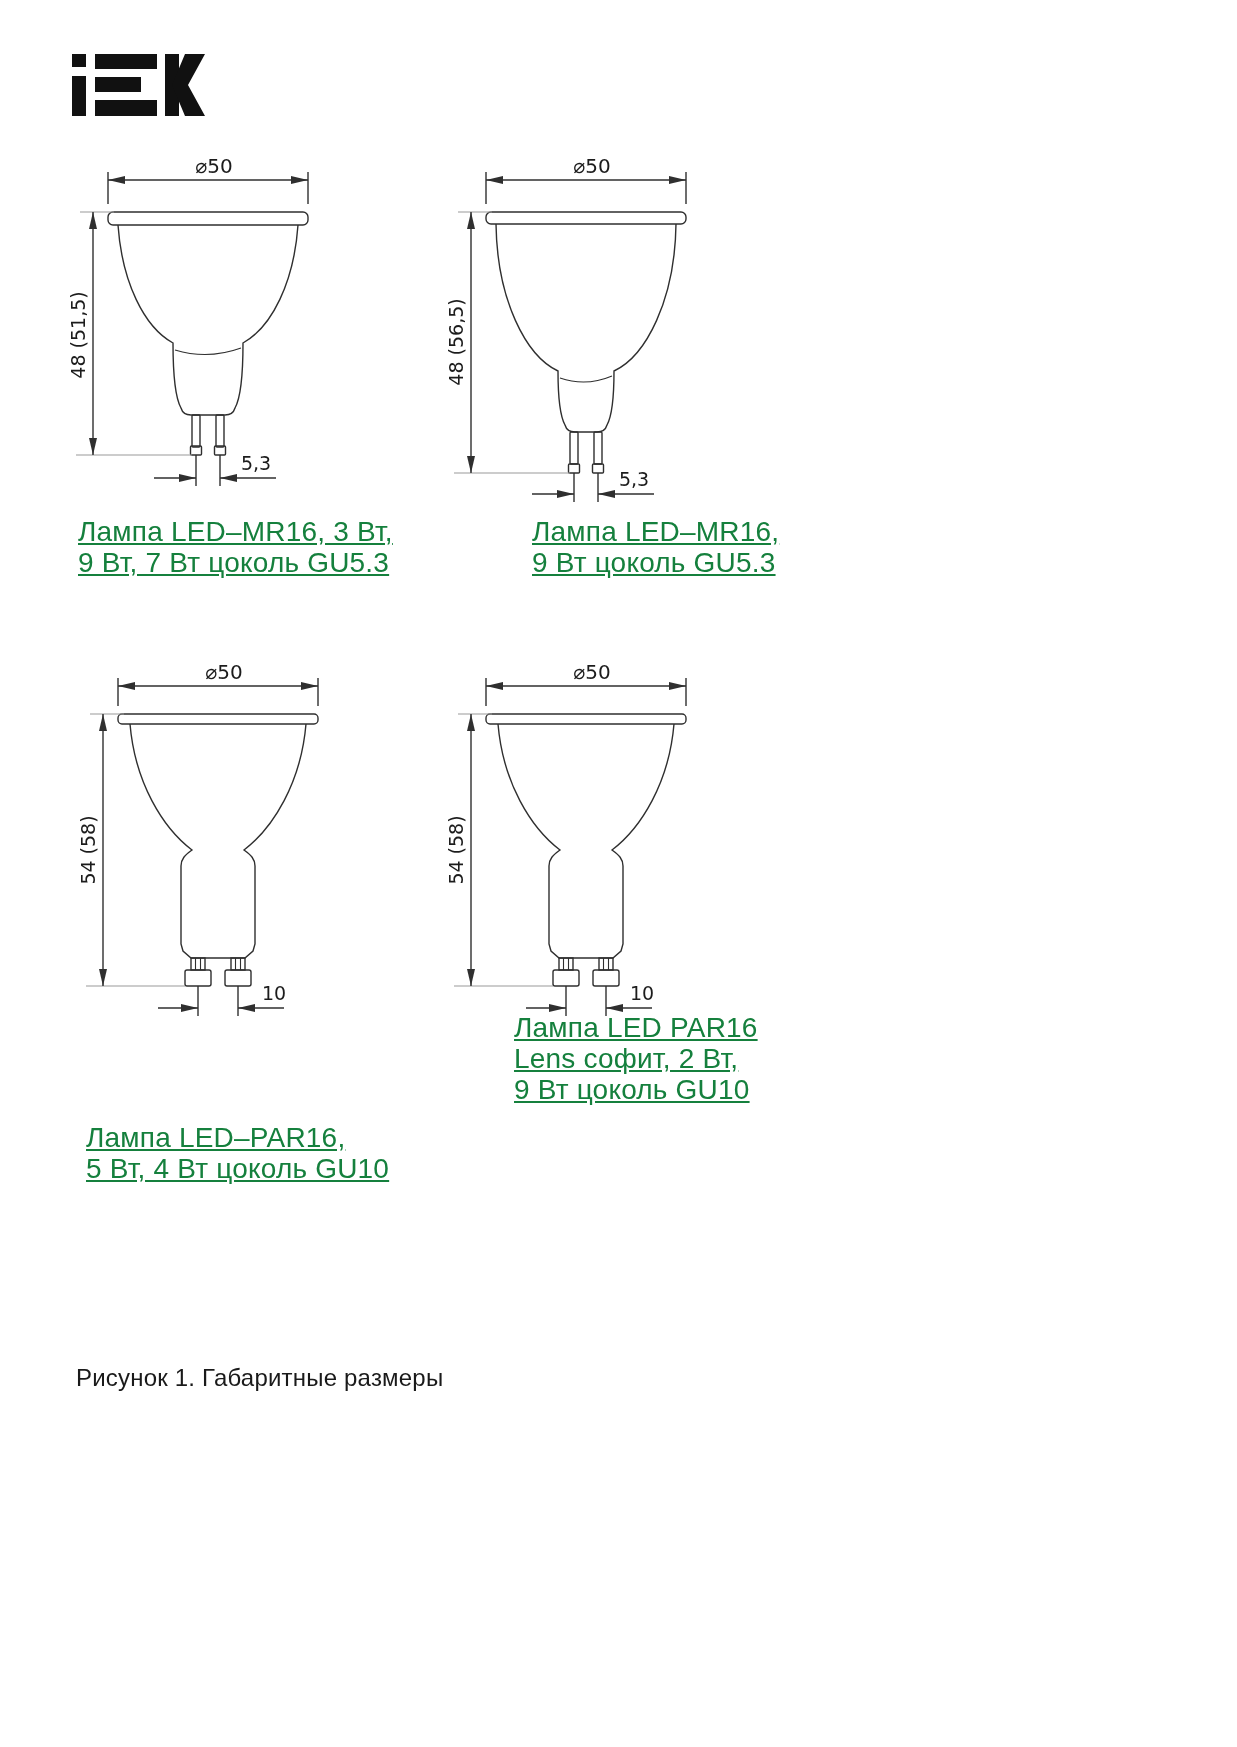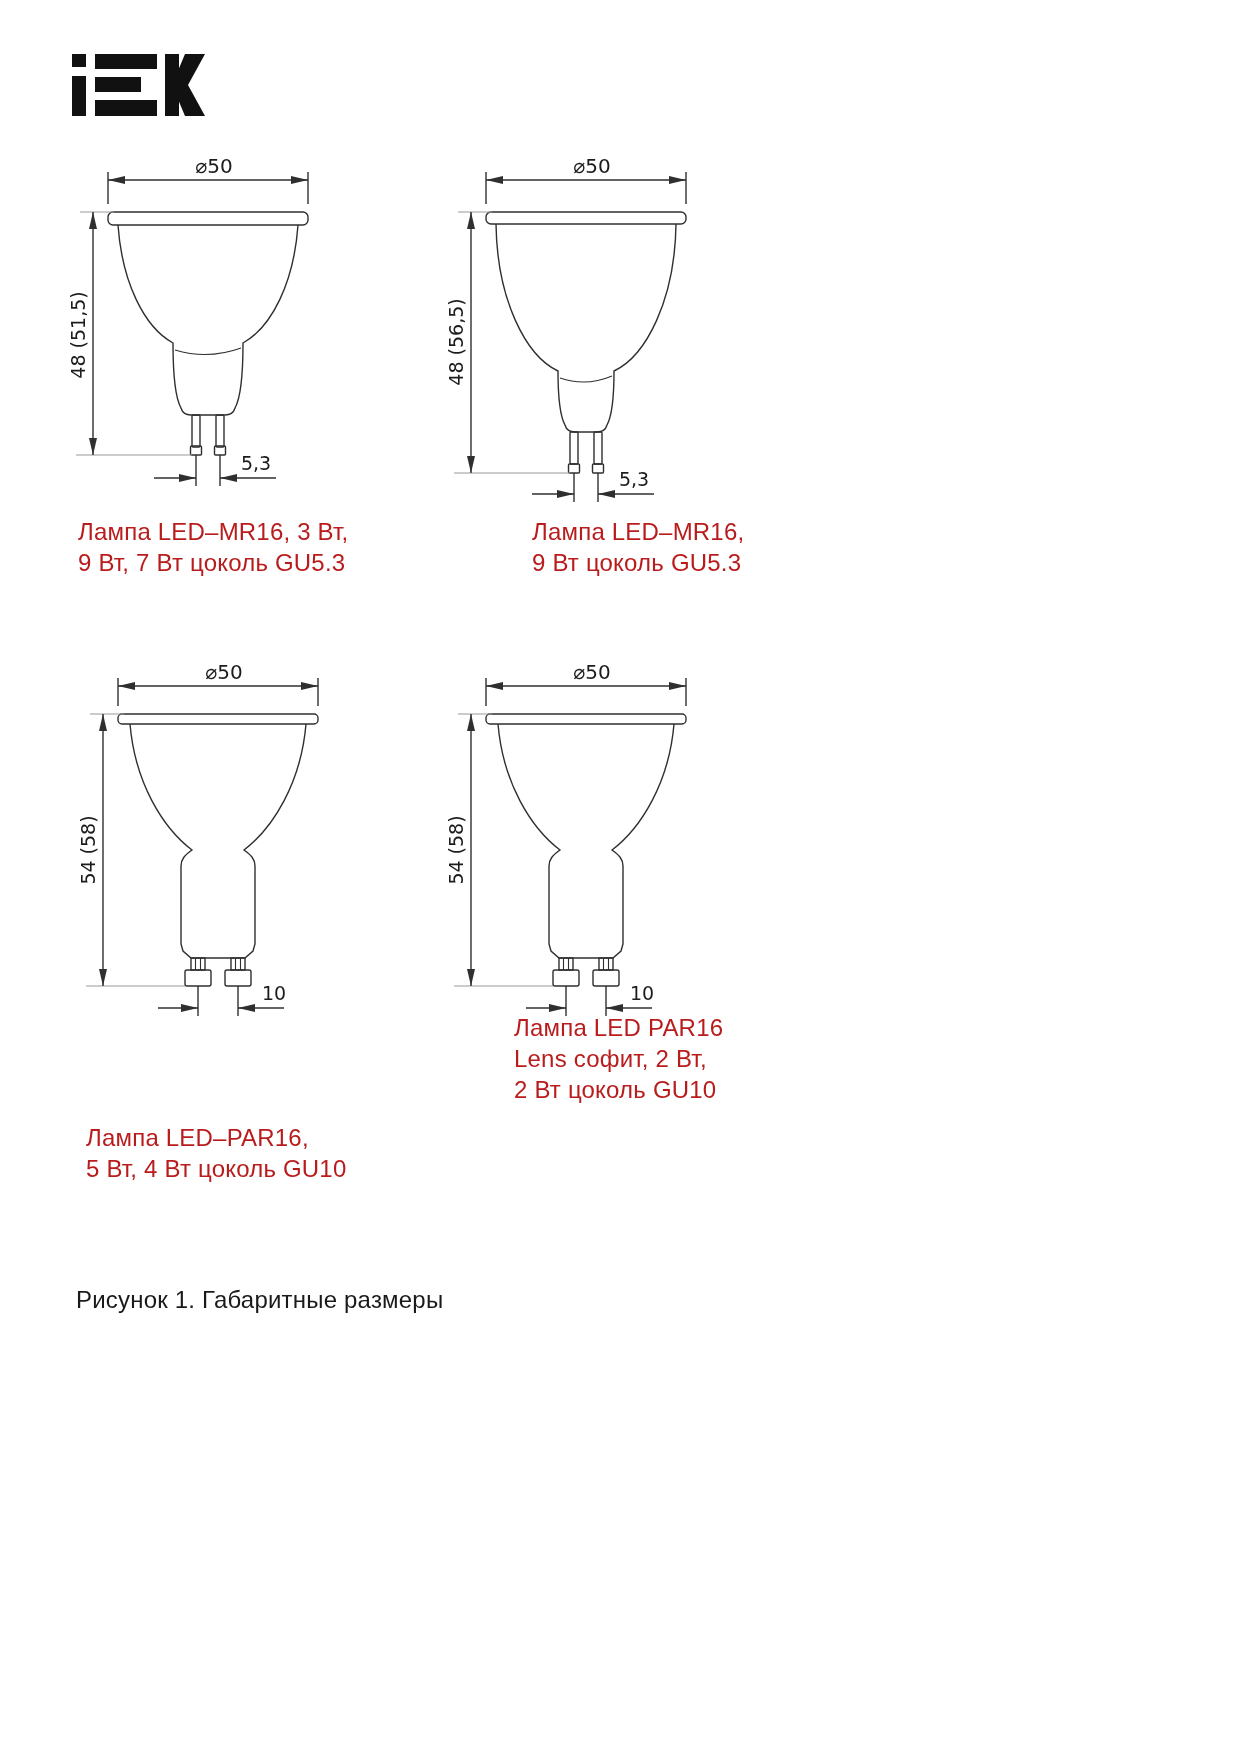--- a/index.html
+++ b/index.html
@@ -2,21 +2,21 @@
 <html><head>
 <meta charset="utf-8">
 <style>
   html,body{margin:0;padding:0;}
   body{
     width:1237px;height:1747px;background:#ffffff;position:relative;
     font-family:"Liberation Sans", sans-serif;color:#1c1c1c;overflow:hidden;
   }
   .abs{position:absolute;}
   .caption{
-    font-size:24px;line-height:31px;color:#b91c1c;letter-spacing:0.2px;
+    font-size:28px;line-height:31px;color:#15803d;letter-spacing:0.2px;text-decoration:underline;
   }
   .fig-caption{
     font-size:24px;color:#1a1a1a;letter-spacing:0.2px;
   }
   svg text{
     font-family:"DejaVu Sans","Liberation Sans",sans-serif;
     fill:#1c1c1c;
   }
   svg .ln{stroke:#2f2f2f;stroke-width:1.4;fill:none;}
   svg .thin{stroke:#2f2f2f;stroke-width:1.1;fill:none;}
@@ -215,16 +215,16 @@
 </svg>
 
 <div class="abs caption" style="left:86px;top:1122px;">
   <div>Лампа LED–PAR16,</div>
   <div>5 Вт, 4 Вт цоколь GU10</div>
 </div>
 
 <div class="abs caption" style="left:514px;top:1012px;">
   <div>Лампа LED PAR16</div>
   <div>Lens софит, 2 Вт,</div>
-  <div>2 Вт цоколь GU10</div>
-</div>
-
-<div class="abs fig-caption" style="left:76px;top:1286px;">Рисунок 1. Габаритные размеры</div>
+  <div>9 Вт цоколь GU10</div>
+</div>
+
+<div class="abs fig-caption" style="left:76px;top:1364px;">Рисунок 1. Габаритные размеры</div>
 
 </body></html>

